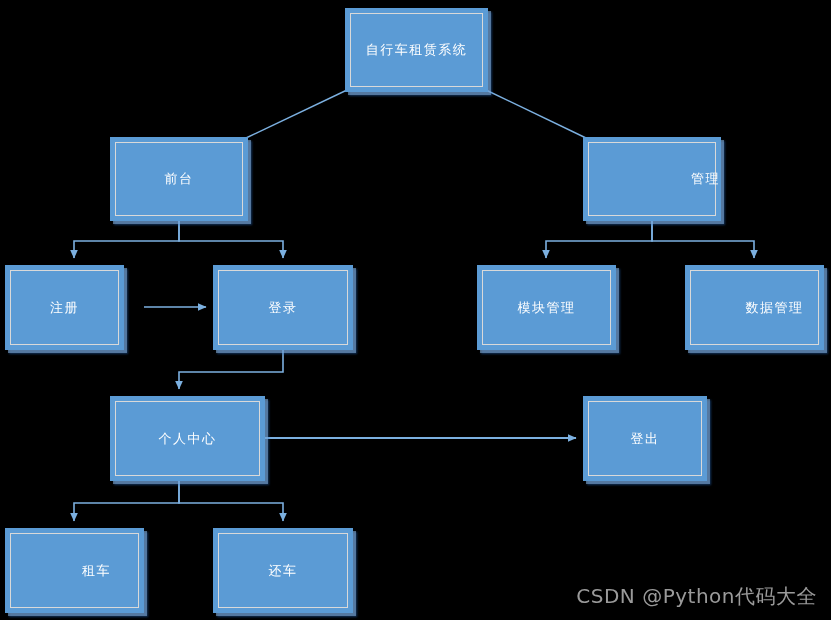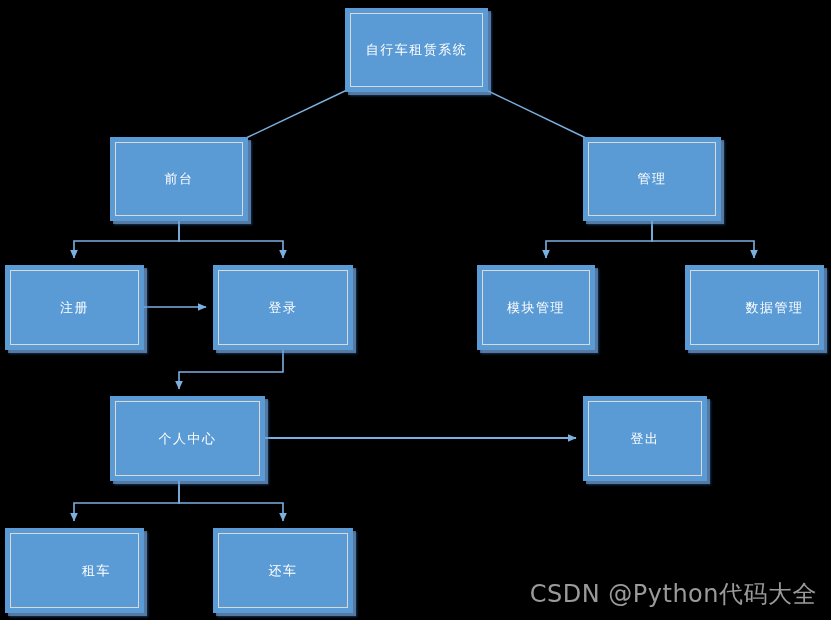--- a/index.html
+++ b/index.html
@@ -38,21 +38,21 @@
     letter-spacing:1.5px;
     line-height:1.2;
     white-space:nowrap;
     text-align:center;
     z-index:2;
   }
   .watermark{
     position:absolute;
     right:14px;bottom:10px;
     color:#a8a8a8;
-    font-size:24px;
+    font-size:20px;
     letter-spacing:0.5px;
     white-space:nowrap;
     opacity:0.92;
   }
 </style>
 </head>
 <body>
 
 <div id="stage">
 
@@ -86,36 +86,36 @@
   <div class="node" style="left:345px;top:8px;width:143px;height:84px;">
     <span class="inner"></span>
     <span class="label">自行车租赁系统</span>
   </div>
 
   <div class="node" style="left:110px;top:137px;width:138px;height:84px;">
     <span class="inner"></span>
     <span class="label">前台</span>
   </div>
 
-  <div class="node" style="left:583px;top:137px;width:138px;height:84px;">
+  <div class="node" style="left:583px;top:137px;width:138px;height:84px;justify-content:flex-end;">
     <span class="inner"></span>
     <span class="label">管理</span>
   </div>
 
-  <div class="node" style="left:5px;top:265px;width:139px;height:85px;">
+  <div class="node" style="left:5px;top:265px;width:119px;height:85px;">
     <span class="inner"></span>
     <span class="label">注册</span>
   </div>
 
   <div class="node" style="left:213px;top:265px;width:140px;height:85px;">
     <span class="inner"></span>
     <span class="label">登录</span>
   </div>
 
-  <div class="node" style="left:477px;top:265px;width:118px;height:85px;">
+  <div class="node" style="left:477px;top:265px;width:139px;height:85px;">
     <span class="inner"></span>
     <span class="label">模块管理</span>
   </div>
 
   <div class="node" style="left:685px;top:265px;width:139px;height:85px;padding-left:40px;">
     <span class="inner"></span>
     <span class="label">数据管理</span>
   </div>
 
   <div class="node" style="left:110px;top:396px;width:155px;height:85px;">

